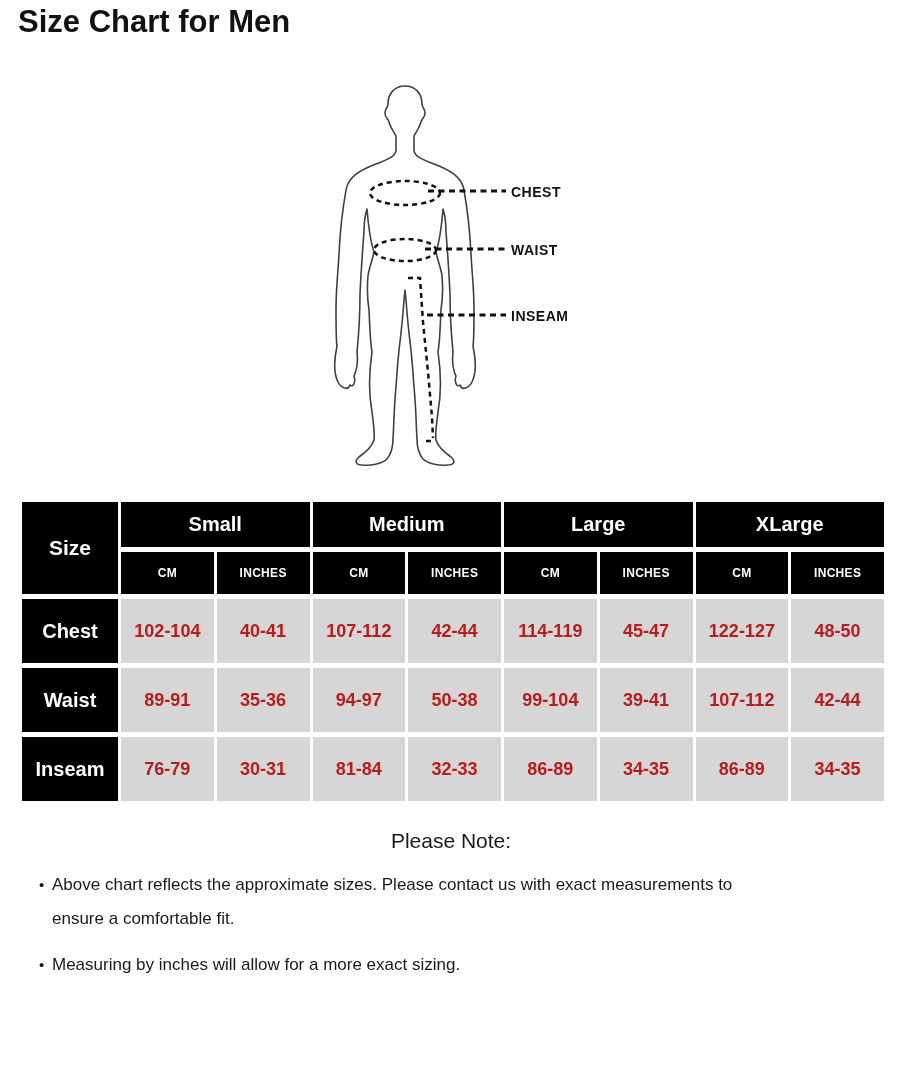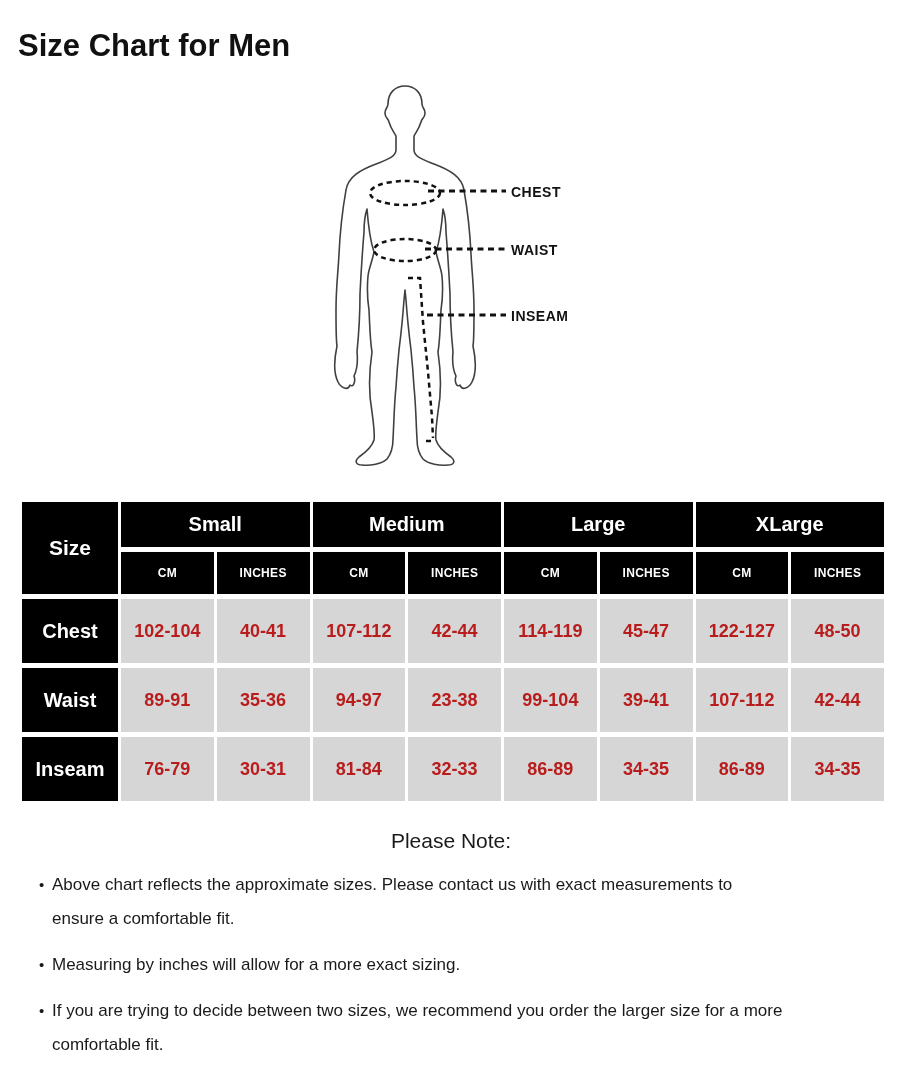--- a/index.html
+++ b/index.html
@@ -2,21 +2,21 @@
 <html><head>
 <meta charset="utf-8">
 <style>
   html,body{margin:0;padding:0;}
   body{
     width:905px;height:1080px;position:relative;background:#ffffff;
     font-family:"Liberation Sans","DejaVu Sans",sans-serif;color:#1a1a1a;
     overflow:hidden;
   }
   .page-title{
-    position:absolute;left:18px;top:28px;margin:0;
+    position:absolute;left:18px;top:4px;margin:0;
     font-size:31px;font-weight:bold;color:#111;
   }
   .figure-wrap{
     position:absolute;left:330px;top:82px;width:280px;height:405px;
   }
   .figure-wrap svg{display:block;width:100%;height:100%;}
   .diagram-label{
     font-family:"Liberation Sans","DejaVu Sans",sans-serif;
     font-size:14px;font-weight:bold;fill:#111;letter-spacing:.5px;
   }
@@ -187,21 +187,21 @@
           <td class="val">114-119</td>
           <td class="val">45-47</td>
           <td class="val">122-127</td>
           <td class="val">48-50</td>
         </tr>
         <tr>
           <th class="rowlabel">Waist</th>
           <td class="val">89-91</td>
           <td class="val">35-36</td>
           <td class="val">94-97</td>
-          <td class="val">23-38</td>
+          <td class="val">50-38</td>
           <td class="val">99-104</td>
           <td class="val">39-41</td>
           <td class="val">107-112</td>
           <td class="val">42-44</td>
         </tr>
         <tr>
           <th class="rowlabel">Inseam</th>
           <td class="val">76-79</td>
           <td class="val">30-31</td>
           <td class="val">81-84</td>
@@ -214,16 +214,14 @@
       </tbody>
   </table>
 </div>
 
 <div class="notes">
   <h2 class="notes-heading">Please Note:</h2>
   <ul class="notes-list" id="notes-list">
       <li>Above chart reflects the approximate sizes. Please contact us with exact measurements to
 ensure a comfortable fit.</li>
       <li>Measuring by inches will allow for a more exact sizing.</li>
-      <li>If you are trying to decide between two sizes, we recommend you order the larger size for a more
-comfortable fit.</li>
     </ul>
 </div>
 
 </body></html>

